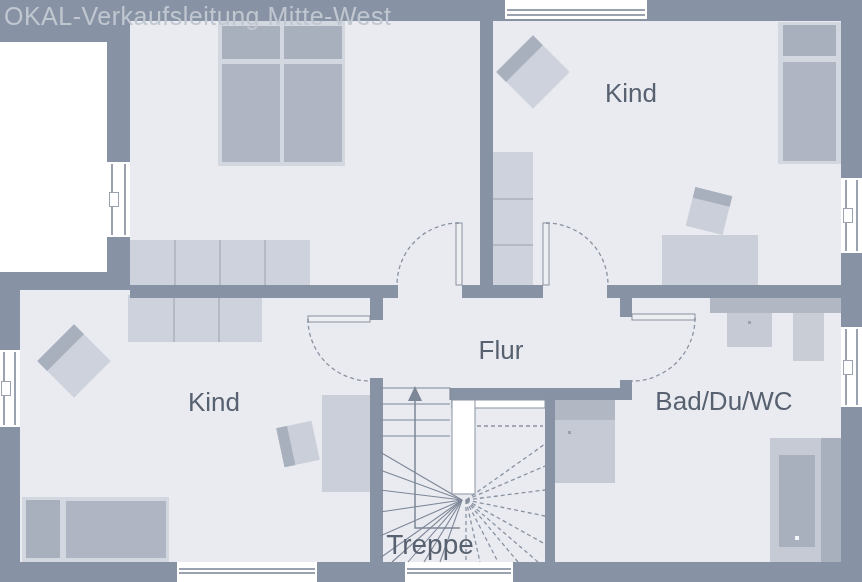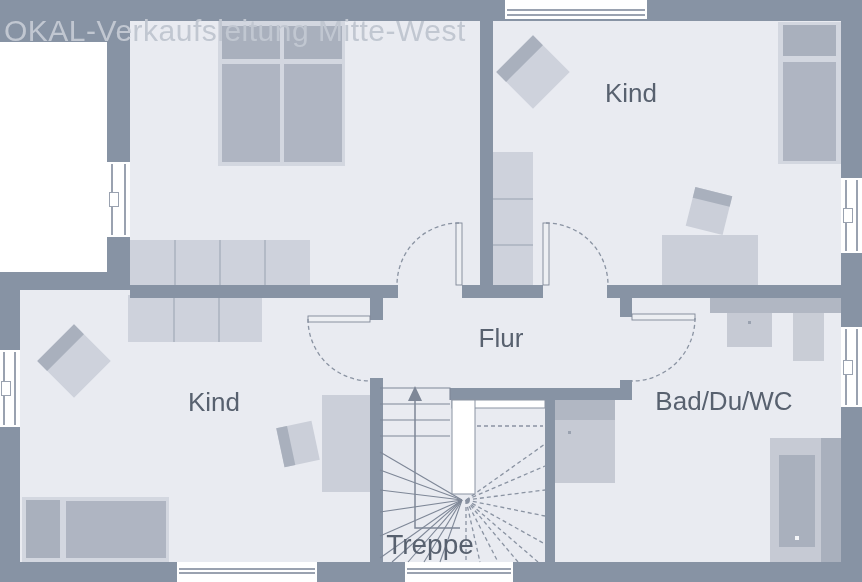--- a/index.html
+++ b/index.html
@@ -1,21 +1,21 @@
 <!DOCTYPE html>
 <html style="--wall: #8793A4; --floor: #E9EBF1; --outside: #FFFFFF; --flight: #D3D7E0; --fmid: #CBCFD9; --fdark: #A9B0BD; --mattress: #AFB5C2; --ward: #CED2DC; --wdiv: #B3BAC6; --fixture: #C6CAD4; --fixdark: #B1B7C3; --line: #7E8797; --dash: #8A93A2; --label: #58616F; --wmark: #C1C7D1; --wframe: #9AA2B0;"><head>
 <meta charset="utf-8">
 <style>
   html,body{margin:0;padding:0;background:#fff;font-family:"Liberation Sans",sans-serif;}
   #plan{position:relative;width:862px;height:582px;background:var(--floor,#E9EBF1);overflow:hidden;}
   .w{position:absolute;background:var(--wall,#8793A4);}
   .outside{position:absolute;background:var(--outside,#fff);}
   .label{position:absolute;transform:translate(-50%,-50%);color:var(--label,#58616F);font-size:26px;white-space:nowrap;}
   .label.small{font-size:28px;}
-  .watermark{position:absolute;left:4px;top:14px;font-size:30px;letter-spacing:.5px;color:var(--wmark,#C1C7D1);white-space:nowrap;}
+  .watermark{position:absolute;left:4px;top:2px;font-size:25px;letter-spacing:.5px;color:var(--wmark,#C1C7D1);white-space:nowrap;}
   
   .bedframe{position:absolute;background:var(--flight,#D3D7E0);}
   .pillow{position:absolute;background:var(--fdark,#A9B0BD);}
   .mattress{position:absolute;background:var(--mattress,#AFB5C2);}
   .wardrobe{position:absolute;background:var(--ward,#CED2DC);}
   .wdiv{position:absolute;background:var(--wdiv,#B3BAC6);}
   .desk{position:absolute;background:var(--fmid,#CBCFD9);}
   .chair{position:absolute;background:var(--ward,#CED2DC);}
   .chairback{position:absolute;background:var(--fdark,#A9B0BD);}
   .fixture{position:absolute;background:var(--fixture,#C6CAD4);}
@@ -198,19 +198,19 @@
       <rect class="void" x="452" y="400" width="93" height="8"></rect>
       <rect class="void" x="452" y="400" width="23" height="94"></rect>
 
       <path class="sline" style="stroke-width:1.5" d="M460,528 H415 V400"></path>
       <polygon class="arrowhead" points="408,401 422,401 415,386"></polygon>
     </g>
   </svg>
 
   <div class="label" style="left:631px;top:93px;">Kind</div>
   <div class="label" style="left:214px;top:402px;">Kind</div>
-  <div class="label" style="left:501px;top:338px;">Flur</div>
+  <div class="label" style="left:501px;top:350px;">Flur</div>
   <div class="label" style="left:724px;top:401px;">Bad/Du/WC</div>
   <div class="label small" style="left:430px;top:545px;">Treppe</div>
 
   <div class="watermark">OKAL-Verkaufsleitung Mitte-West</div>
 
 </div>
 
 </body></html>

